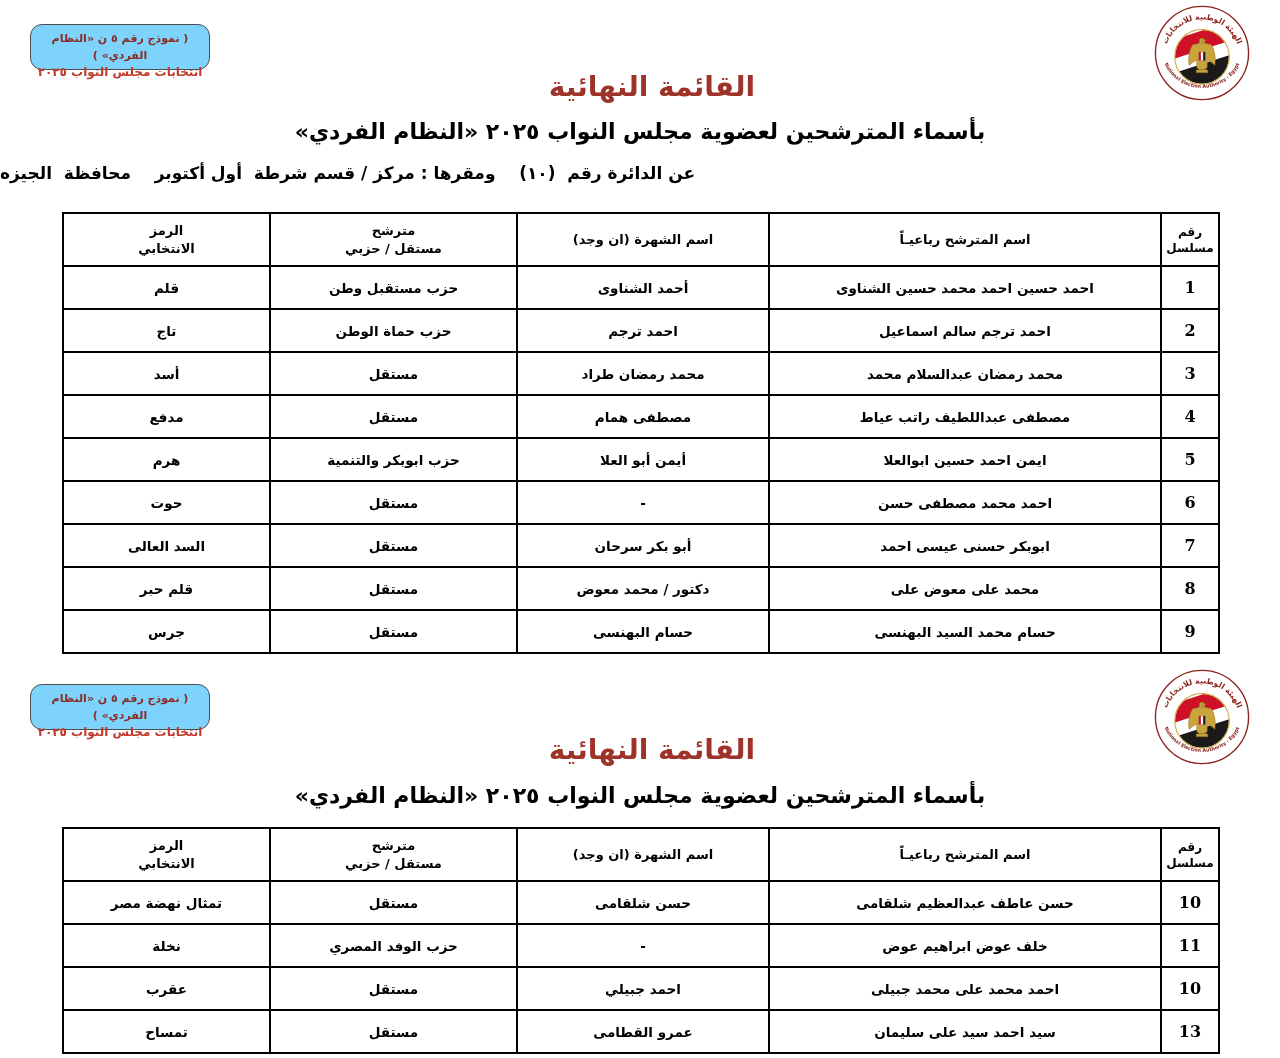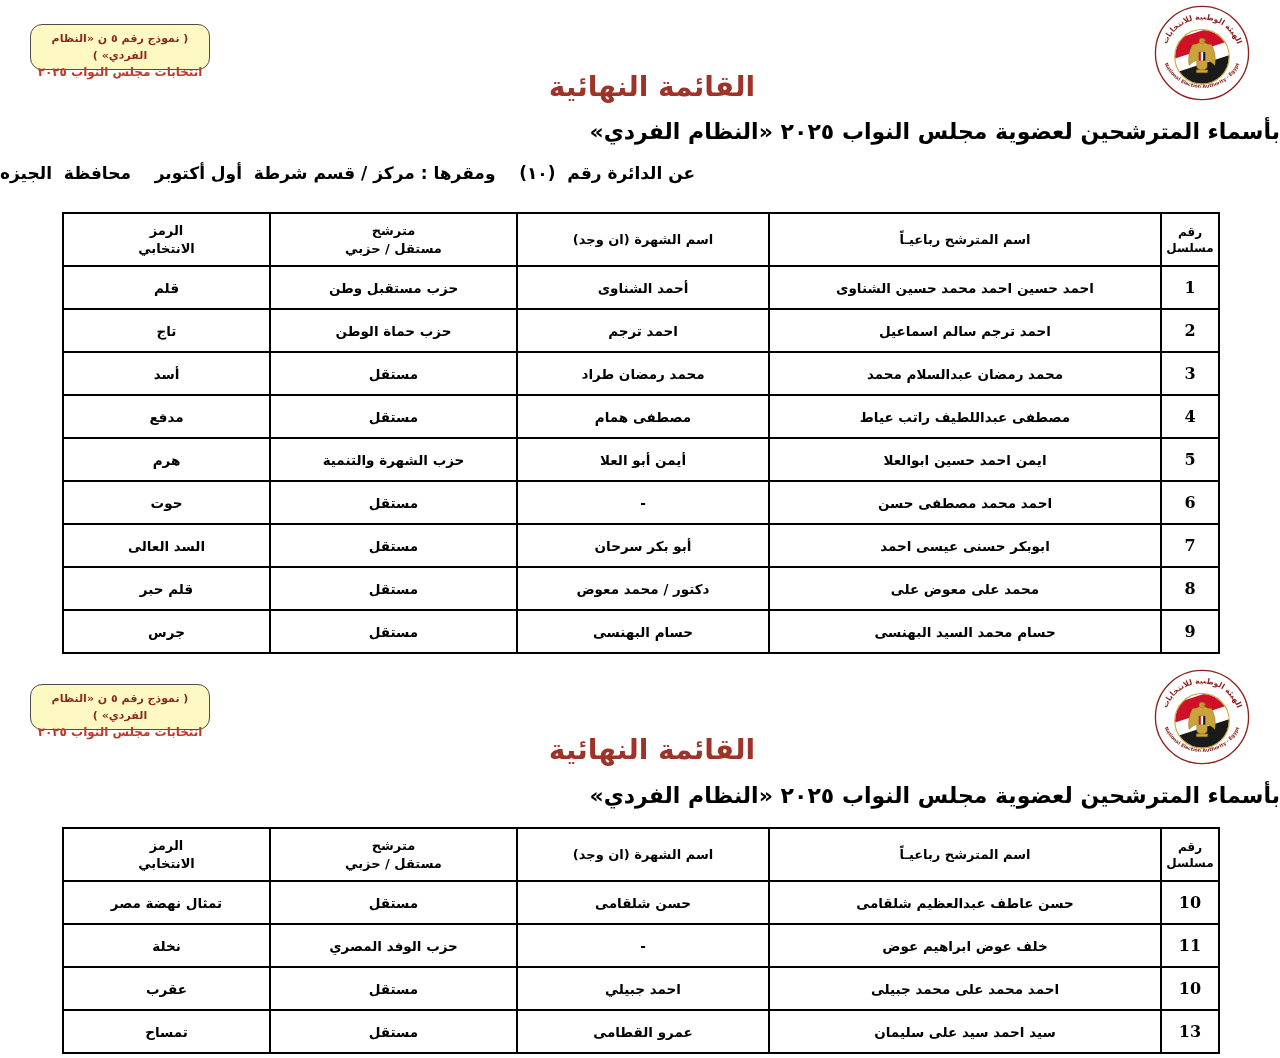--- a/index.html
+++ b/index.html
@@ -18,37 +18,38 @@
   }
   
   .form-box {
     position: absolute;
     left: 30px; width: 180px; height: 46px;
     border: 1px solid #4d4d4d;
     border-radius: 12px;
     text-align: center;
     padding-top: 5px;
     direction: rtl;
-    background: #fef9c3;
+    background: #7dd3fc;
   }
   .form-box .l1 { font-size: 11px; font-weight: bold; color: #8b2a21; line-height: 17px; }
   .form-box .l2 { font-size: 12px; font-weight: bold; color: #c0392b; line-height: 17px; }
   
   .logo-wrap { position: absolute; left: 1154px; width: 96px; height: 96px; }
   .logo-wrap svg { width: 100%; height: 100%; display: block; }
   
   .main-title {
     position: absolute; left: 12px; width: 100%;
     text-align: center;
     font-size: 28px; font-weight: bold;
     color: #9e332a;
     letter-spacing: 0;
   }
   .subtitle {
     position: absolute; left: 0; width: 100%;
+    text-align: center;
     font-size: 22px; font-weight: bold;
     color: #000;
   }
   .district-line {
     position: absolute; left: 0; width: 100%;
     text-align: left;
     font-size: 17px; font-weight: bold;
     color: #000;
     white-space: pre-wrap;
   }
@@ -195,21 +196,21 @@
     <td class="c-name">مصطفى عبداللطيف راتب عياط</td>
     <td class="c-shohra">مصطفى همام</td>
     <td class="c-type">مستقل</td>
     <td class="c-symbol">مدفع</td>
   </tr>
 
   <tr>
     <td class="c-serial">5</td>
     <td class="c-name">ايمن احمد حسين ابوالعلا</td>
     <td class="c-shohra">أيمن أبو العلا</td>
-    <td class="c-type">حزب الشهرة والتنمية</td>
+    <td class="c-type">حزب ابوبكر والتنمية</td>
     <td class="c-symbol">هرم</td>
   </tr>
 
   <tr>
     <td class="c-serial">6</td>
     <td class="c-name">احمد محمد مصطفى حسن</td>
     <td class="c-shohra">-</td>
     <td class="c-type">مستقل</td>
     <td class="c-symbol">حوت</td>
   </tr>

